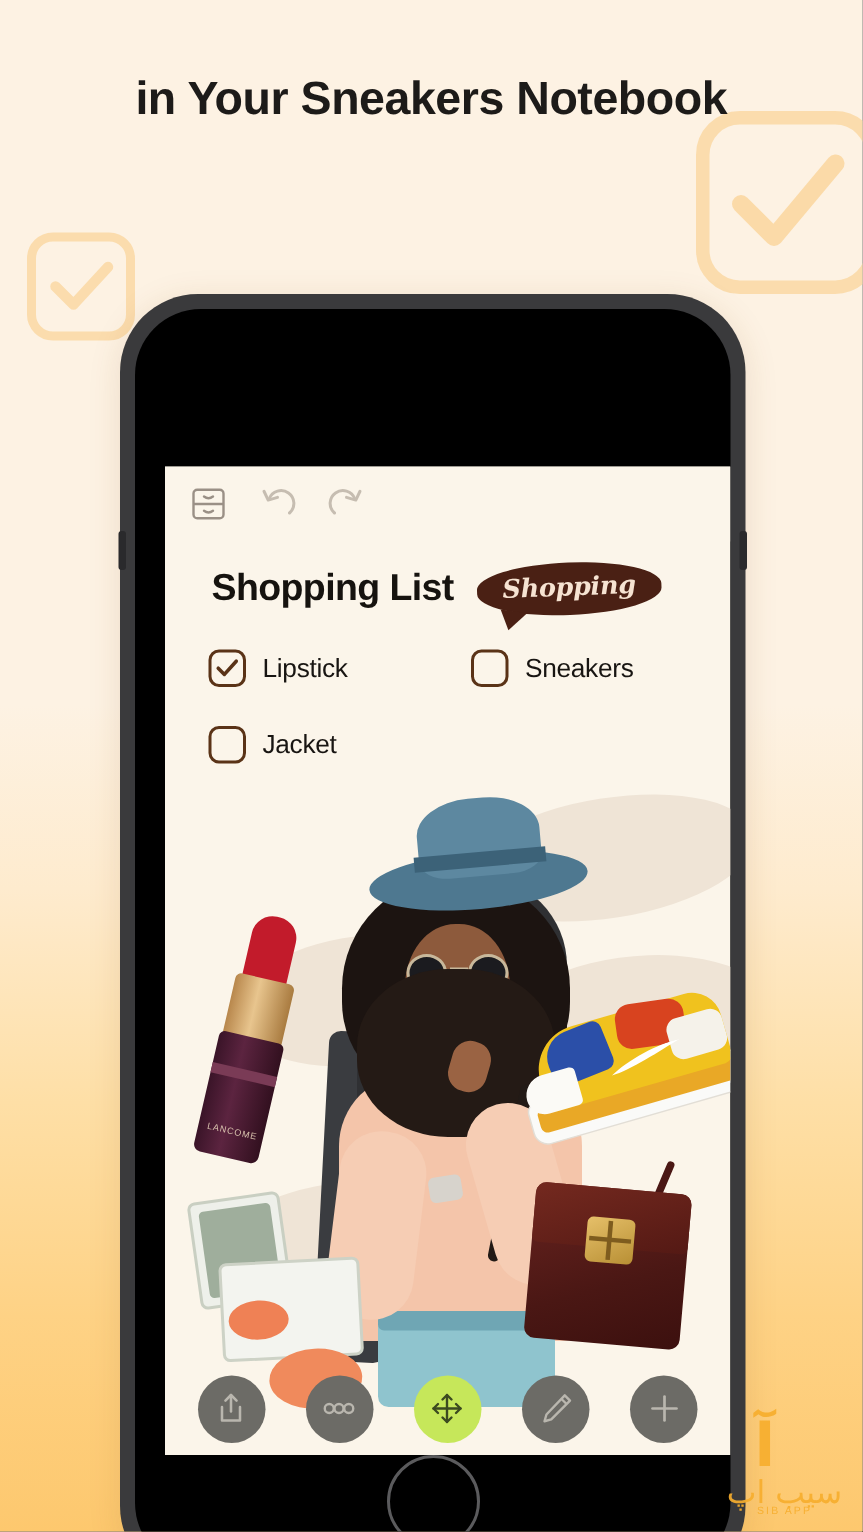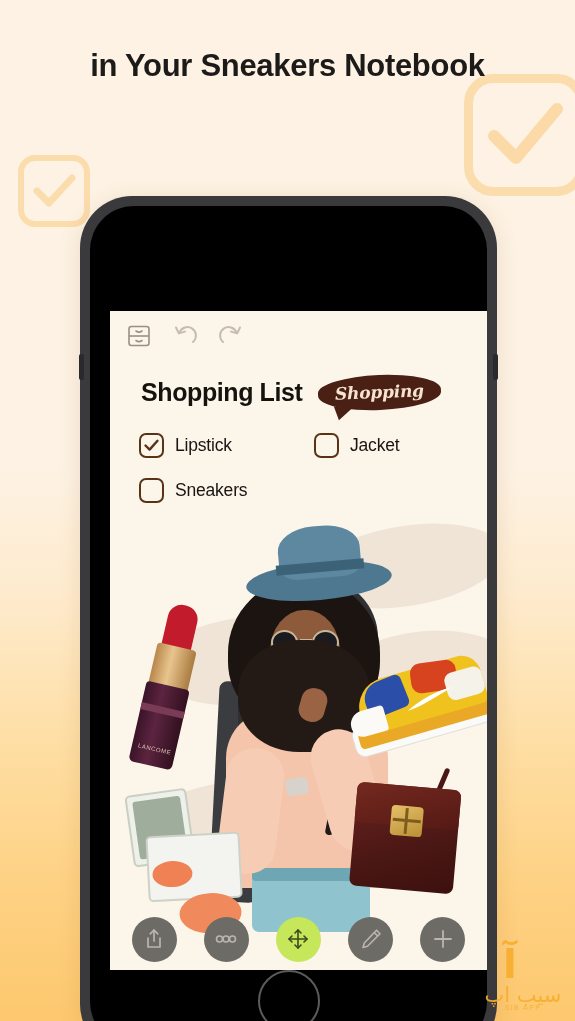--- a/index.html
+++ b/index.html
@@ -100,21 +100,21 @@
     width:0; height:0;
     border-left:7px solid transparent;
     border-right:11px solid transparent;
     border-top:13px solid #4A2014;
     transform:rotate(10deg);
   }
 
   
   .checklist {
     display:grid; grid-template-columns:175px 1fr;
-    padding:12px 0 0 19px; row-gap:8px;
+    padding:12px 0 0 19px; row-gap:14px;
   }
   .cl-item { display:flex; align-items:center; gap:11px; height:37px; }
   .cbox {
     width:25px; height:25px; flex:none;
     border:2.6px solid #5A3317; border-radius:7px;
     position:relative; background:transparent;
   }
   .cbox svg { position:absolute; left:2px; top:2px; width:17px; height:17px; }
   .cl-label { font-size:17.5px; color:#181512; letter-spacing:-0.2px; }
 
@@ -431,26 +431,26 @@
               <svg viewBox="0 0 17 17">
                 <path d="M2.5 8.5 L6.6 12.6 L14.5 3.8" fill="none" stroke="#5A3317" stroke-width="2.4" stroke-linecap="round" stroke-linejoin="round"></path>
               </svg>
             </div>
             <span class="cl-label">Lipstick</span>
           </div>
 
 
           <div class="cl-item">
             <div class="cbox"></div>
-            <span class="cl-label">Jacket</span>
+            <span class="cl-label">Sneakers</span>
           </div>
 
           <div class="cl-item">
             <div class="cbox"></div>
-            <span class="cl-label">Sneakers</span>
+            <span class="cl-label">Jacket</span>
           </div>
 
 
         </div>
 
         <div class="collage">
           <div class="blob" id="blob-a"></div>
           <div class="blob" id="blob-b"></div>
           <div class="blob" id="blob-c"></div>
           <div class="blob" id="blob-d"></div>

